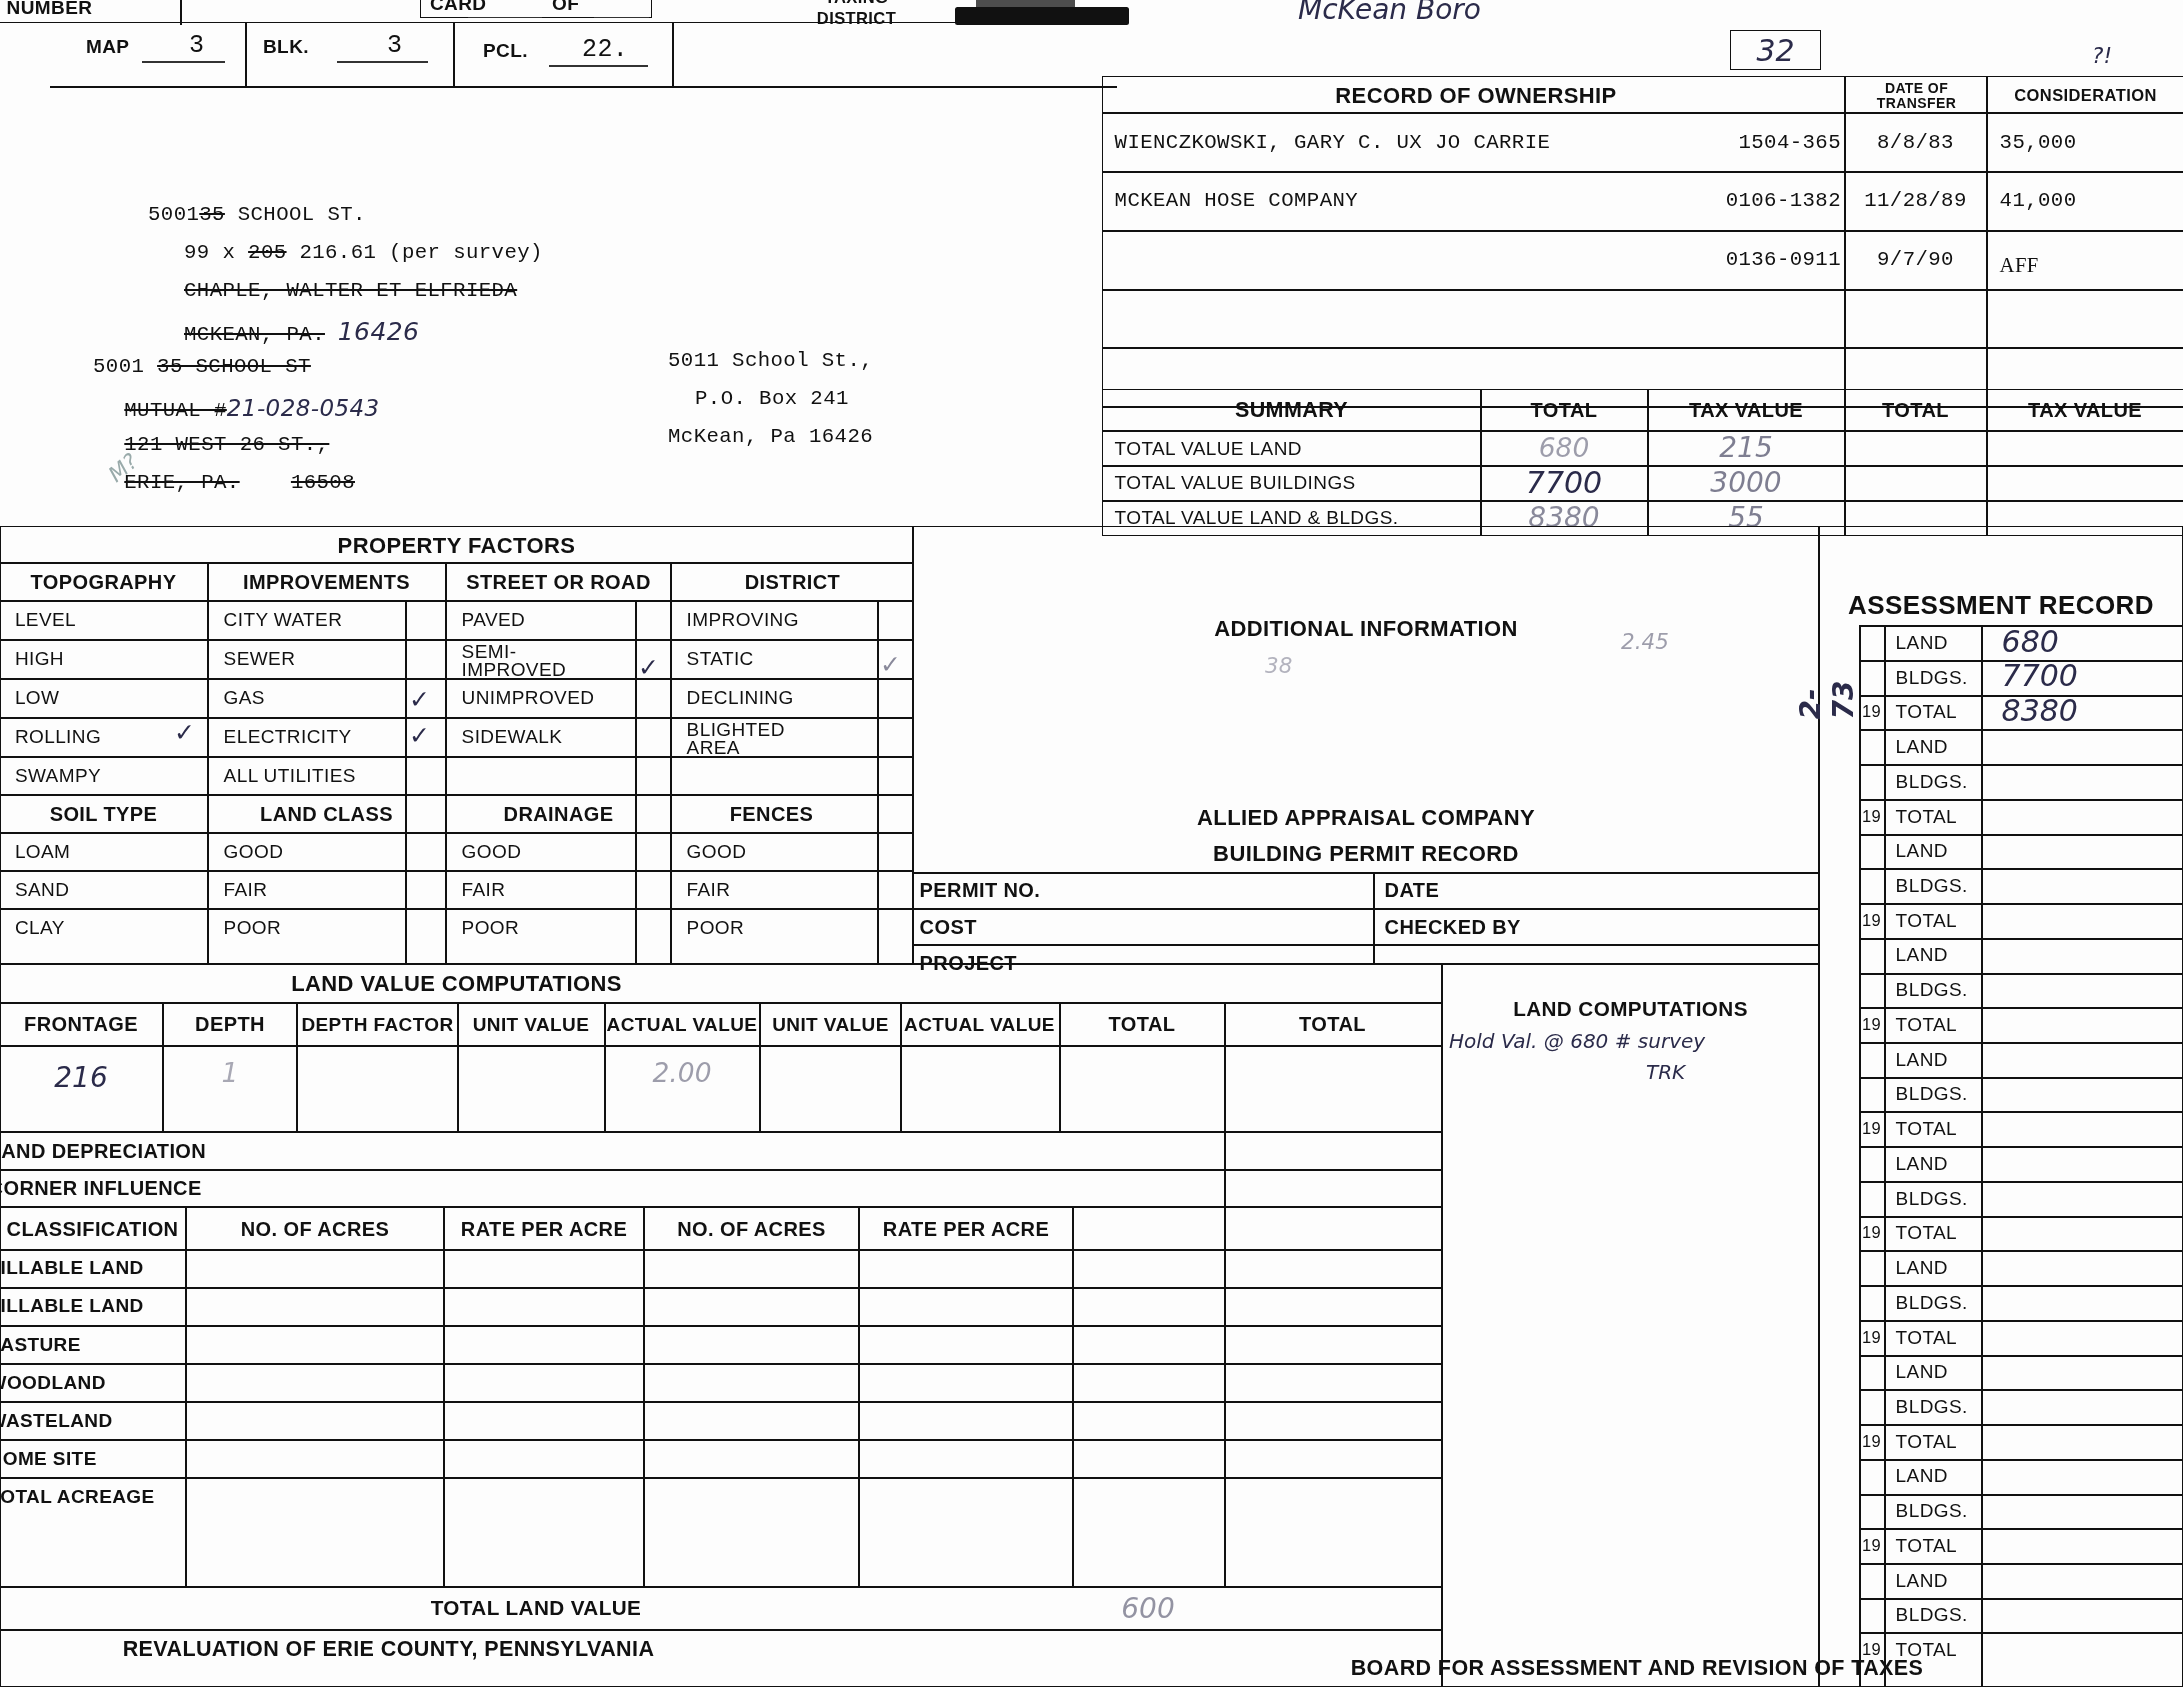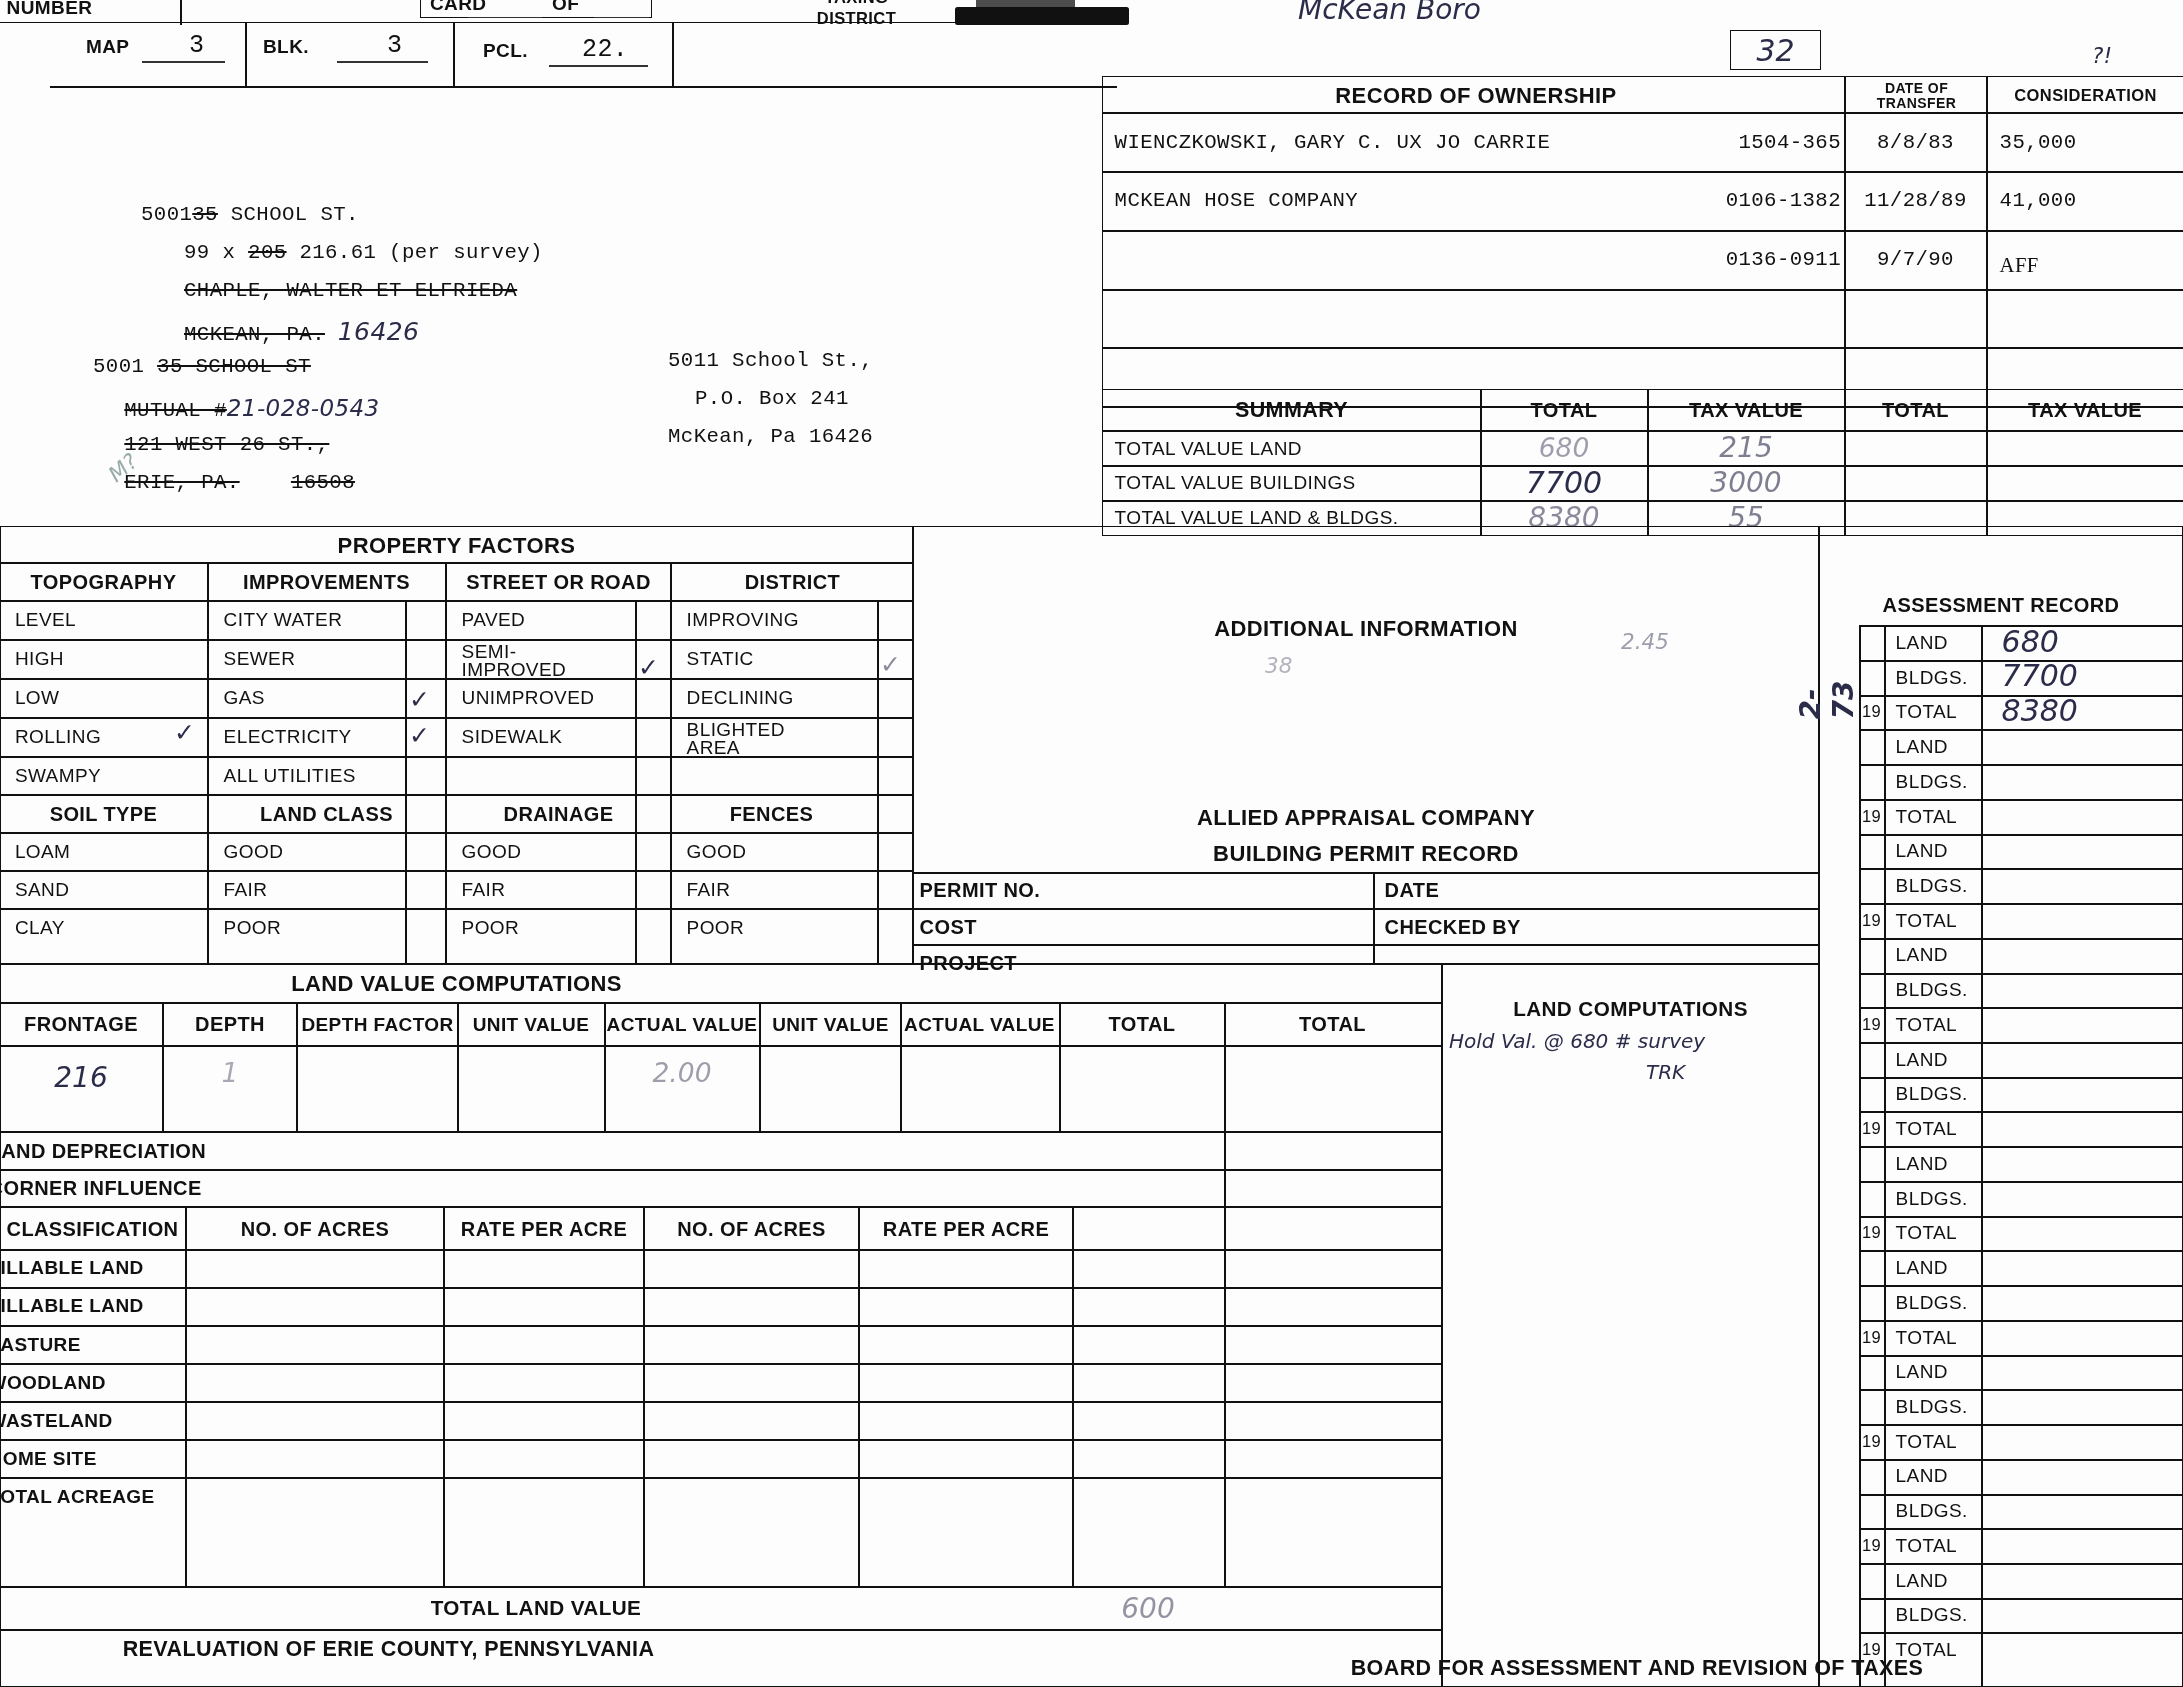--- a/index.html
+++ b/index.html
@@ -62,21 +62,21 @@
 
   <div class="cell lbl lblb" style="left:263px;top:36px;width:74px;height:25px;">BLK.</div>
   <div class="cell type" style="left:387px;top:31px;width:50px;height:30px;font-size:25px;">3</div>
   <div class="hline thin" style="left:337px;top:61px;width:91px;"></div>
 
   <div class="cell lbl lblb" style="left:483px;top:40px;width:74px;height:25px;">PCL.</div>
   <div class="cell type" style="left:582px;top:35px;width:99px;height:30px;font-size:25px;">22.</div>
   <div class="hline thin" style="left:549px;top:65px;width:99px;"></div>
 
   <div class="cell" style="left:116px;top:203px;width:877px;height:298px;">
-    <div class="type" style="position:absolute;left:25px;top:0px;">
+    <div class="type" style="position:absolute;left:32px;top:0px;">
       <span>5001</span><span class="strike">35</span> <span>SCHOOL ST.</span>
     </div>
     <div class="type" style="position:absolute;left:68px;top:38px;">
       <span>99 x</span> <span class="strike">205</span> <span>216.61 (per survey)</span>
     </div>
     <div class="type strike" style="position:absolute;left:68px;top:76px;">CHAPLE, WALTER ET ELFRIEDA</div>
     <div class="type" style="position:absolute;left:68px;top:114px;">
       <span class="strike">MCKEAN, PA.</span> <span class="hand" style="font-size:25px;">16426</span>
     </div>
     <div class="type" style="position:absolute;left:-23px;top:152px;">
@@ -253,21 +253,21 @@
   <div class="hline" style="left:913px;top:944px;width:906px;"></div>
   <div class="vline" style="left:1373px;top:872px;height:93px;"></div>
 
   <div class="cell lft lbl lblb" style="left:913px;top:873px;width:331px;height:35px;font-size:20px;">PERMIT NO.</div>
   <div class="cell lft lbl lblb" style="left:913px;top:910px;width:331px;height:35px;font-size:20px;">COST</div>
   <div class="cell lft lbl lblb" style="left:913px;top:946px;width:331px;height:35px;font-size:20px;">PROJECT</div>
   <div class="cell lft lbl lblb" style="left:1378px;top:873px;width:331px;height:35px;font-size:20px;">DATE</div>
   <div class="cell lft lbl lblb" style="left:1378px;top:910px;width:331px;height:35px;font-size:20px;">CHECKED BY</div>
 
   <div class="cell bx" style="left:1819px;top:526px;width:364px;height:1161px;"></div>
-  <div class="cell ctr lbl lblb" style="left:1819px;top:587px;width:364px;height:36px;font-size:20px;">ASSESSMENT  RECORD</div>
+  <div class="cell ctr lbl lblb" style="left:1819px;top:587px;width:364px;height:36px;font-size:26px;">ASSESSMENT  RECORD</div>
   <div class="vline" style="left:1859px;top:625px;height:1062px;"></div>
   <div class="vline" style="left:1884px;top:625px;height:1062px;"></div>
   <div class="vline" style="left:1981px;top:625px;height:1062px;"></div>
 
   <div class="cell hand" style="left:1818px;top:645px;width:50px;height:99px;font-size:28px;font-weight:bold;transform:rotate(-90deg);transform-origin:center;">
     <span>2-73</span>
   </div>
 
   <div id="assessment-rows">
       <div class="hline" style="left: 1859px; top: 625px; width: 324px;"></div>

